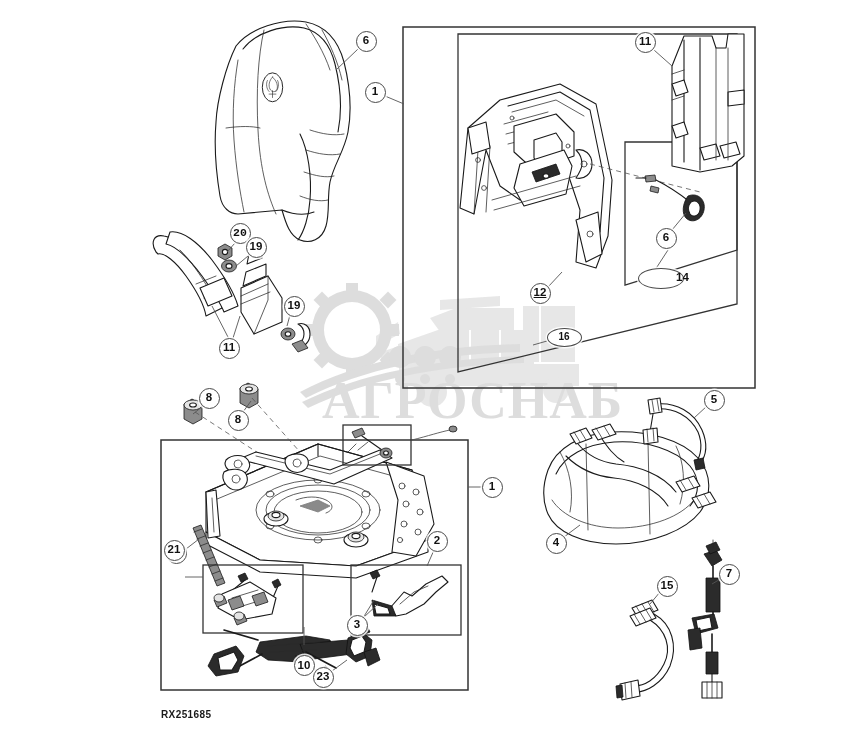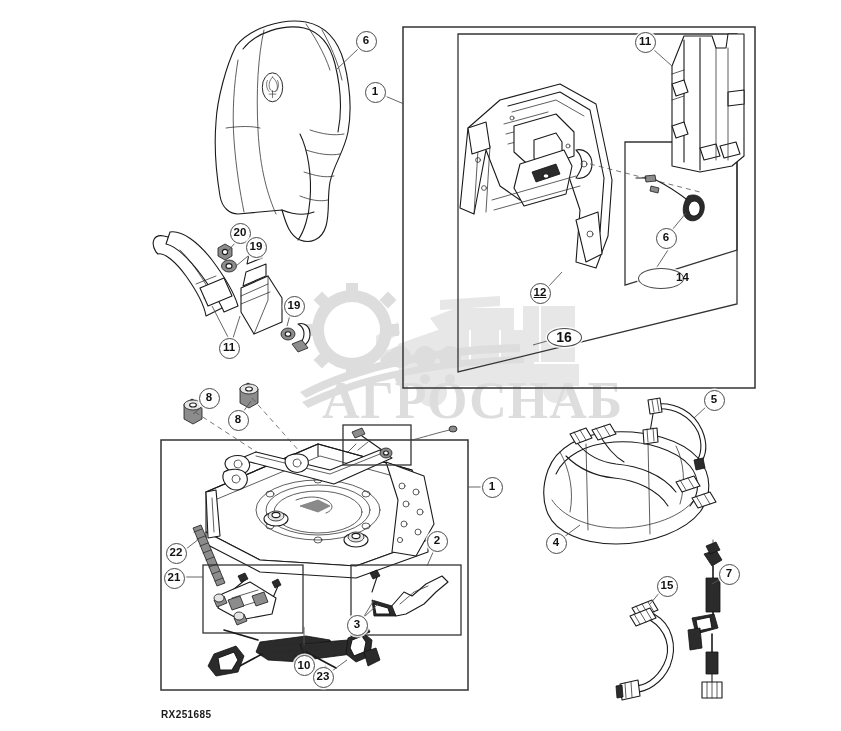--- a/index.html
+++ b/index.html
@@ -49,21 +49,21 @@
     align-items: center;
     justify-content: center;
     font-family: "Liberation Sans", sans-serif;
     font-size: 11.5px;
     font-weight: bold;
     color: #111111;
     line-height: 1;
     box-sizing: border-box;
     user-select: none;
   }
-  .callout.small { width: 35px; height: 19px; margin-left:-9.5px; margin-top:-9.5px; font-size:14px;}
+  .callout.small { width: 35px; height: 19px; margin-left:-9.5px; margin-top:-9.5px; font-size:10px;}
 </style>
 </head>
 <body>
 
 <div id="page">
 
   <svg id="artboard" viewBox="0 0 841 731">
     <defs>
       <style>
         .ln   { fill:none; stroke:#1a1a1a; stroke-width:1.1; stroke-linejoin:round; stroke-linecap:round; }
@@ -508,28 +508,28 @@
   </svg>
 
   <div>
     <div class="callout" style="left:366px; top:41px;">6</div>
     <div class="callout" style="left:375px; top:92px;">1</div>
     <div class="callout" style="left:645px; top:42px;">11</div>
     <div class="callout" style="left:666px; top:238px;">6</div>
     <div class="callout" style="left:648px; top:278px;padding-left:44px;">14</div>
     <div class="callout" style="left:540px; top:293px;text-decoration:underline;">12</div>
     <div class="callout small" style="left:556px; top:337px;">16</div>
-    <div class="callout" style="left:240px; top:233px;">20</div>
+    <div class="callout" style="left:240px; top:233px;font-family:Liberation Mono, monospace;">20</div>
     <div class="callout" style="left:256px; top:247px;">19</div>
     <div class="callout" style="left:294px; top:306px;">19</div>
     <div class="callout" style="left:229px; top:348px;">11</div>
     <div class="callout" style="left:209px; top:398px;">8</div>
     <div class="callout" style="left:238px; top:420px;">8</div>
     <div class="callout" style="left:176px; top:553px;">22</div>
-    <div class="callout" style="left:174px; top:578px;">21</div>
+    <div class="callout" style="left:174px; top:550px;">21</div>
     <div class="callout" style="left:492px; top:487px;">1</div>
     <div class="callout" style="left:437px; top:541px;">2</div>
     <div class="callout" style="left:357px; top:625px;">3</div>
     <div class="callout" style="left:304px; top:642px;margin-top:13px;">10</div>
     <div class="callout" style="left:323px; top:677px;">23</div>
     <div class="callout" style="left:714px; top:400px;">5</div>
     <div class="callout" style="left:556px; top:543px;">4</div>
     <div class="callout" style="left:729px; top:574px;">7</div>
     <div class="callout" style="left:667px; top:586px;">15</div>
   </div>

